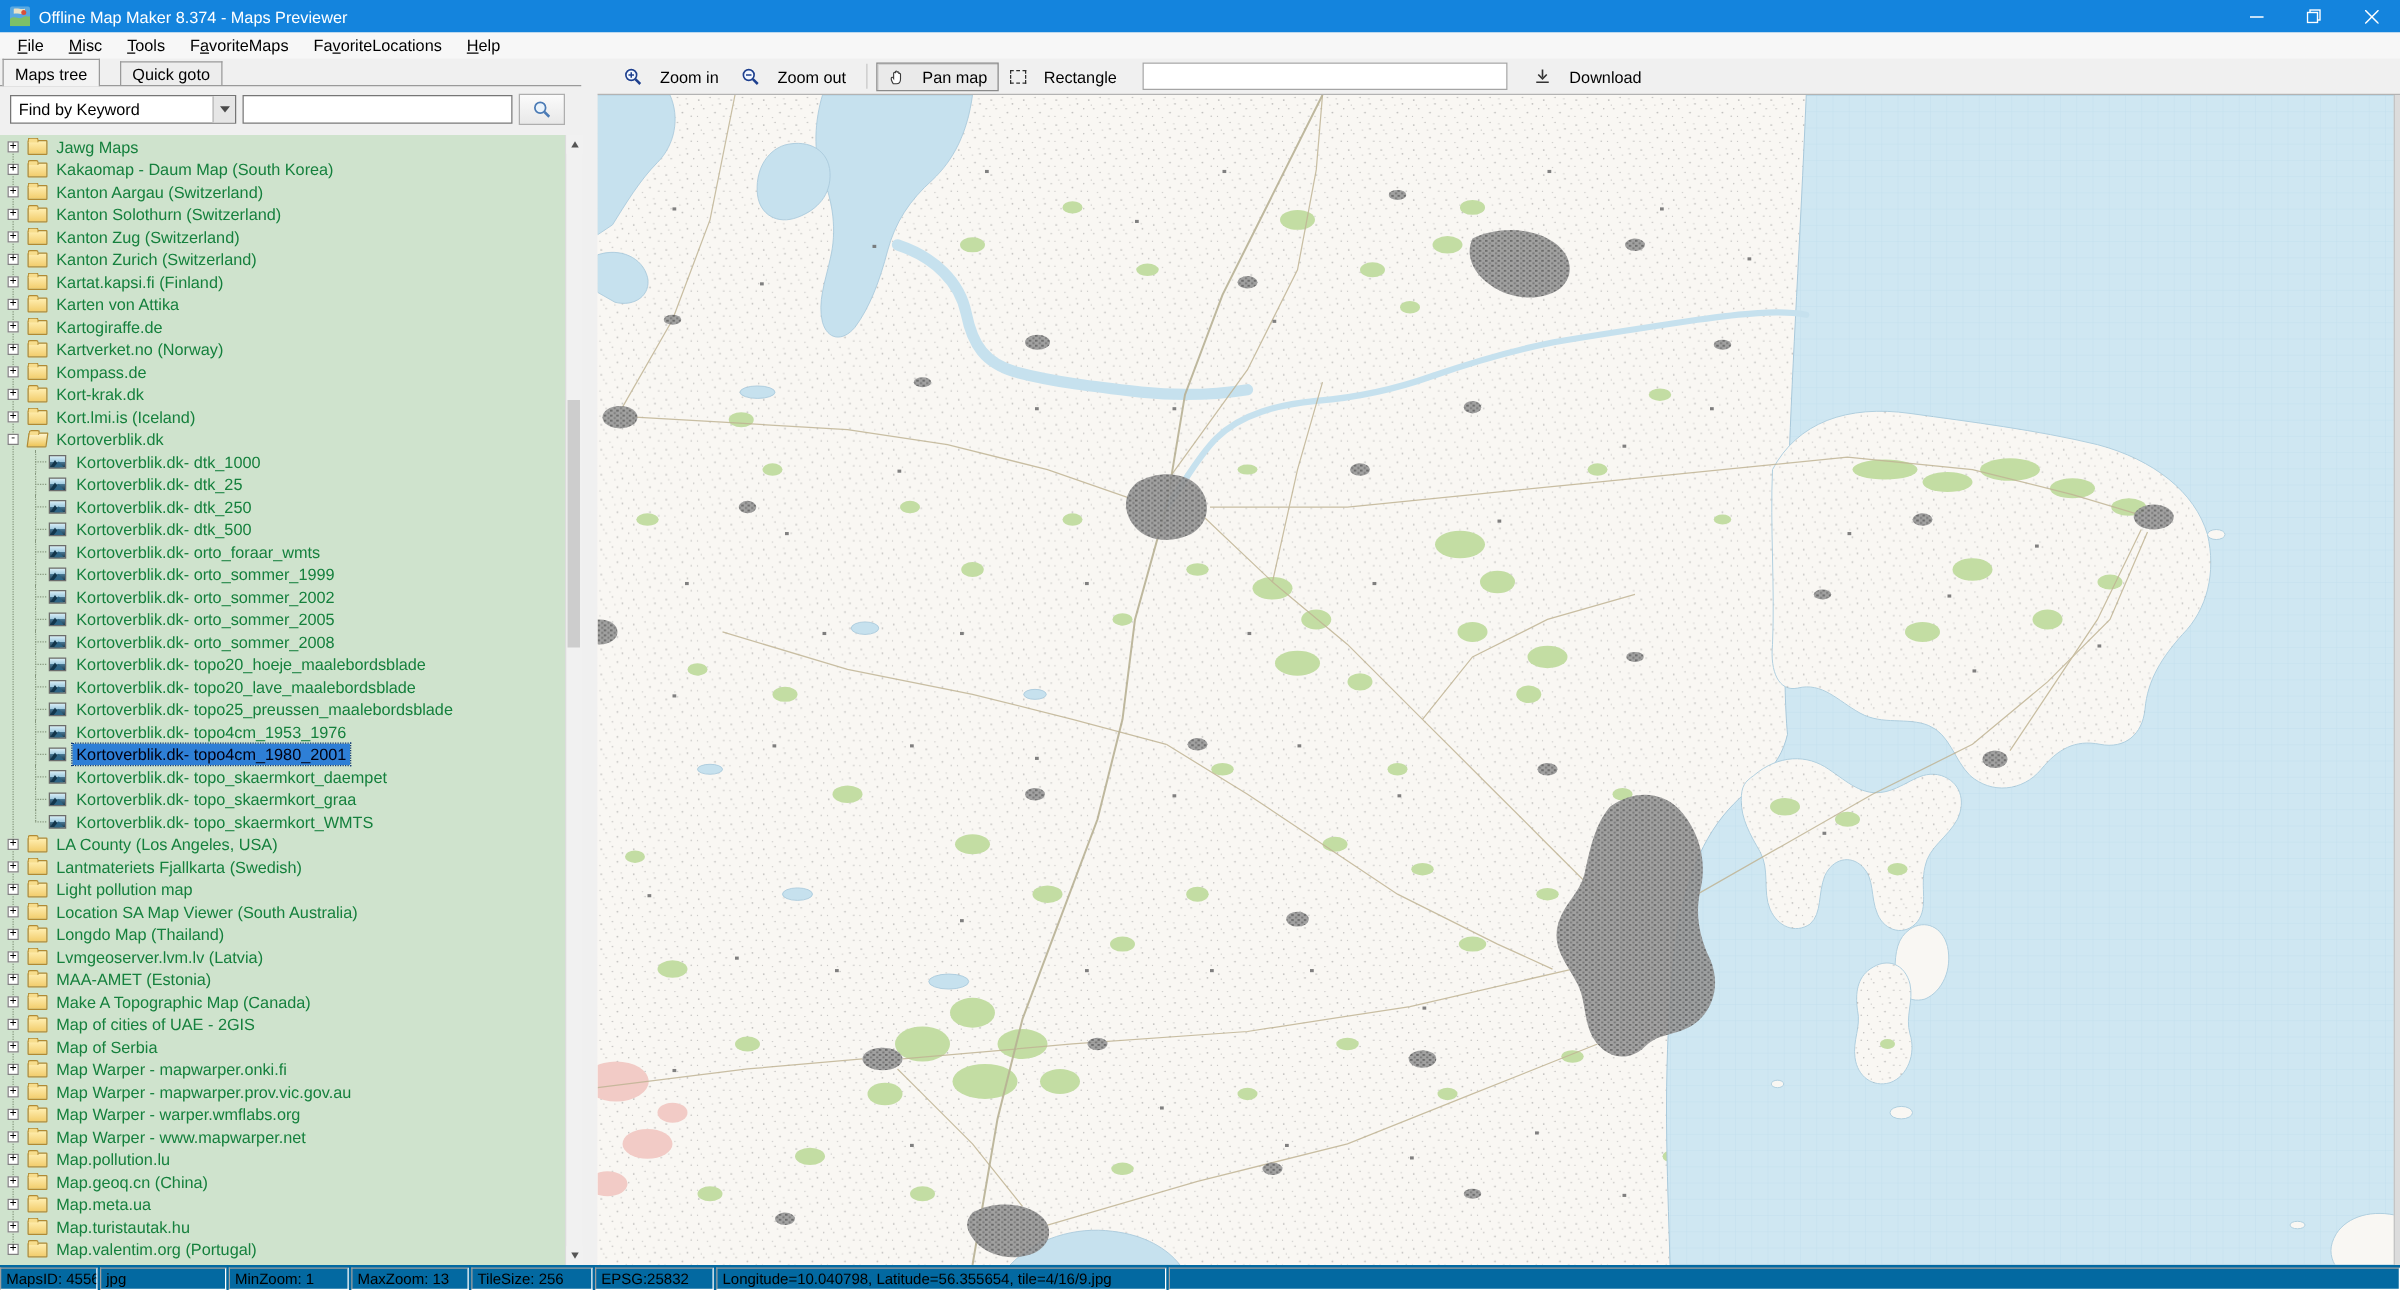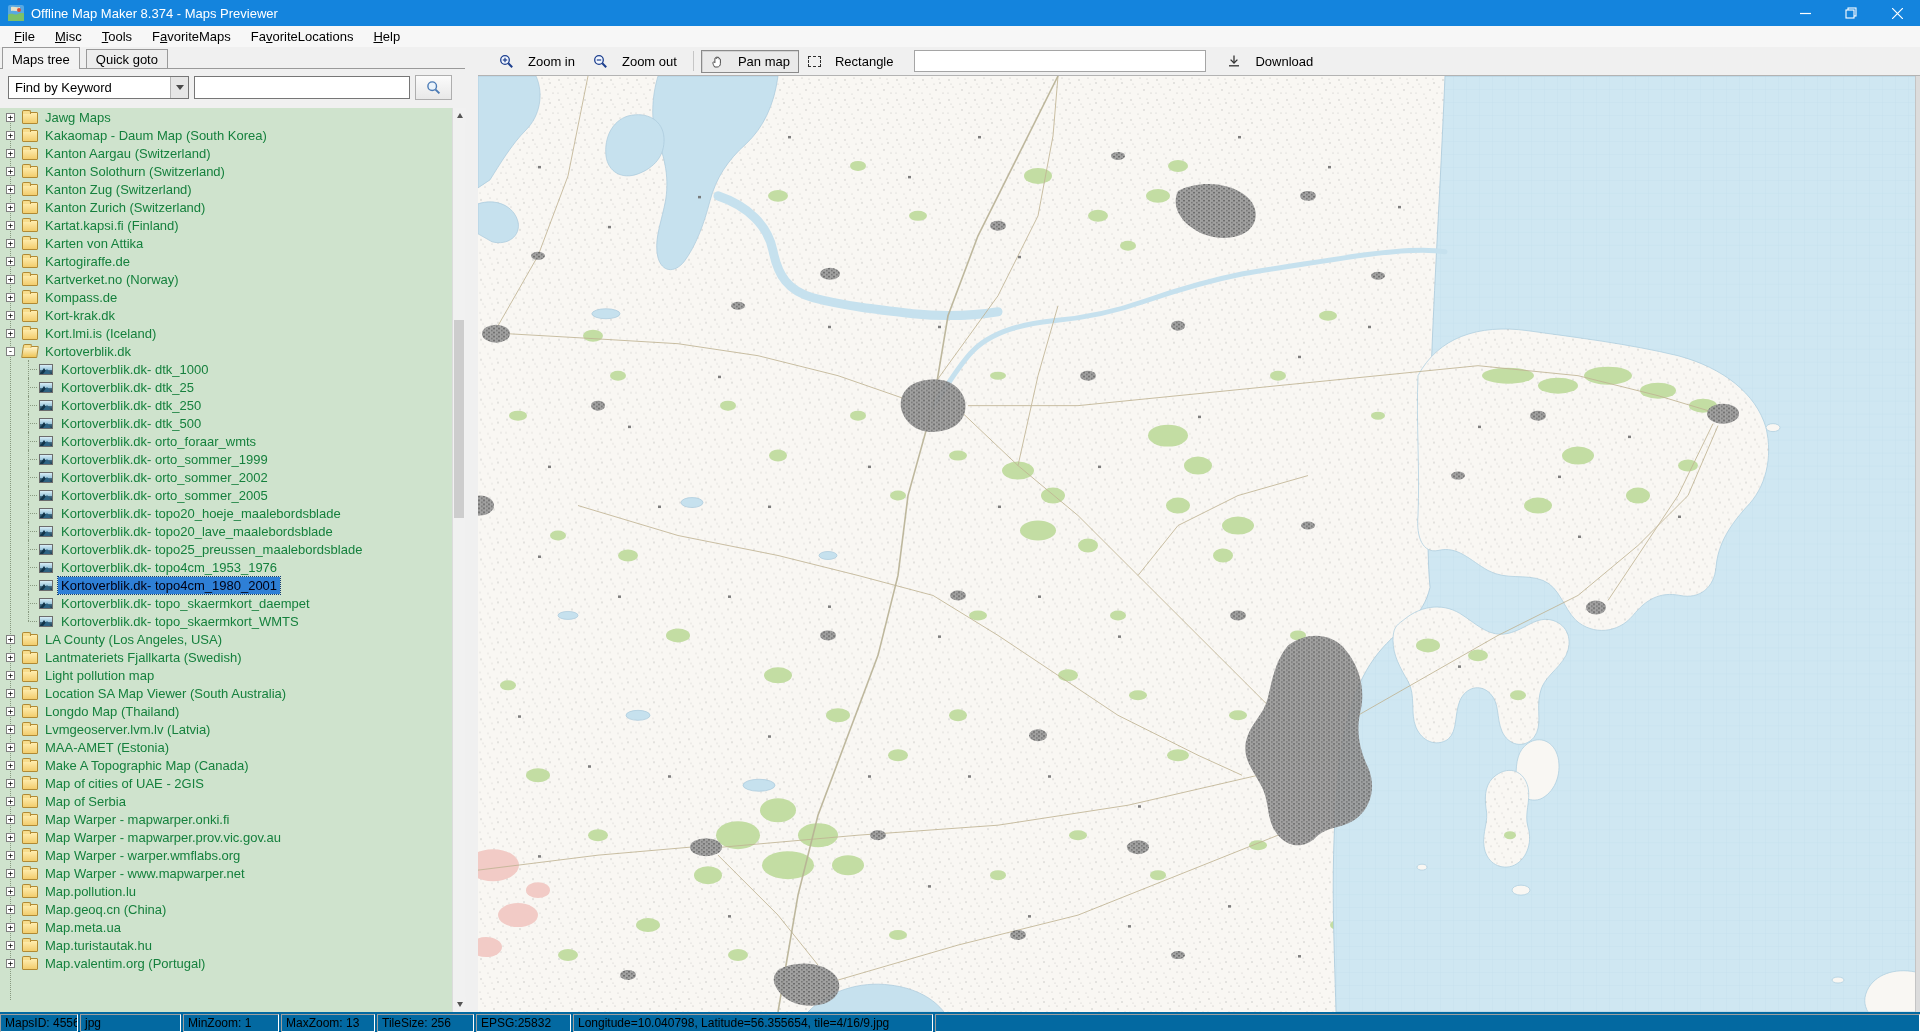--- a/index.html
+++ b/index.html
@@ -18,21 +18,21 @@
   .menubar{position:absolute;top:26px;left:0;right:0;height:21px;background:#f7f7f7;display:flex;align-items:center;padding-left:4px;font-size:13px}
   .menu-item{padding:2px 10px;white-space:nowrap}
   .menu-item u{text-decoration:underline}
 
   
   .content{position:absolute;top:47px;left:0;right:0;bottom:20px;display:flex}
 
   
   .left-panel{position:relative;width:478px;flex:none;background:#f0f0f0}
   .tabs{position:absolute;top:0;left:0;width:465px;height:22px;display:flex;align-items:flex-end;padding-left:2px;border-bottom:1px solid #9a9a9a}
-  .tab{border:1px solid #9a9a9a;border-bottom:none;background:#ededed;height:19px;padding:2px 9px;font-size:13px;white-space:nowrap;margin-right:6px}
+  .tab{border:1px solid #9a9a9a;border-bottom:none;background:#ededed;height:19px;padding:2px 9px;font-size:13px;white-space:nowrap;margin-right:16px}
   .tab.active{height:22px;background:#f3f3f3;margin-bottom:-1px;padding-top:4px;z-index:2}
   .searchrow{position:absolute;top:23px;left:0;width:465px;height:35px;display:flex;align-items:center;padding:0 8px}
   .combo{width:181px;height:23px;border:1px solid #767676;background:#fff;display:flex;align-items:center;padding-left:6px;font-size:13px}
   .combo-arrow-btn{margin-left:auto;width:18px;height:21px;background:#e6e6e6;border-left:1px solid #b5b5b5;display:flex;align-items:center;justify-content:center}
   .combo-arrow{width:0;height:0;border:4px solid transparent;border-top:5px solid #4a4a4a;margin-top:4px}
   .searchinput{width:216px;height:23px;border:1px solid #767676;background:#fff;margin-left:5px;padding:0 5px;font:13px "Liberation Sans",sans-serif}
   .searchbtn{width:37px;height:25px;margin-left:5px;border:1px solid #aeaeae;background:linear-gradient(#fbfbfb,#e8e8e8);display:flex;align-items:center;justify-content:center}
 
   
   .tree{position:absolute;top:61px;left:0;width:452px;bottom:0;background:#cfe3cd;overflow:hidden;font-size:13px}
@@ -292,20 +292,26 @@
           </div>
           <div class="trow child">
             <span class="mapicon"></span>
             <span class="grp">
               <span class="tlabel">Kortoverblik.dk- orto_sommer_2005</span>
             </span>
           </div>
           <div class="trow child">
             <span class="mapicon"></span>
             <span class="grp">
+              <span class="tlabel">Kortoverblik.dk- orto_sommer_2008</span>
+            </span>
+          </div>
+          <div class="trow child">
+            <span class="mapicon"></span>
+            <span class="grp">
               <span class="tlabel">Kortoverblik.dk- topo20_hoeje_maalebordsblade</span>
             </span>
           </div>
           <div class="trow child">
             <span class="mapicon"></span>
             <span class="grp">
               <span class="tlabel">Kortoverblik.dk- topo20_lave_maalebordsblade</span>
             </span>
           </div>
           <div class="trow child">
@@ -323,20 +329,26 @@
           <div class="trow child sel">
             <span class="mapicon"></span>
             <span class="grp">
               <span class="tlabel">Kortoverblik.dk- topo4cm_1980_2001</span>
             </span>
           </div>
           <div class="trow child">
             <span class="mapicon"></span>
             <span class="grp">
               <span class="tlabel">Kortoverblik.dk- topo_skaermkort_daempet</span>
+            </span>
+          </div>
+          <div class="trow child">
+            <span class="mapicon"></span>
+            <span class="grp">
+              <span class="tlabel">Kortoverblik.dk- topo_skaermkort_graa</span>
             </span>
           </div>
           <div class="trow child last">
             <span class="mapicon"></span>
             <span class="grp">
               <span class="tlabel">Kortoverblik.dk- topo_skaermkort_WMTS</span>
             </span>
           </div>
           <div class="trow top">
             <span class="expand">+</span>

